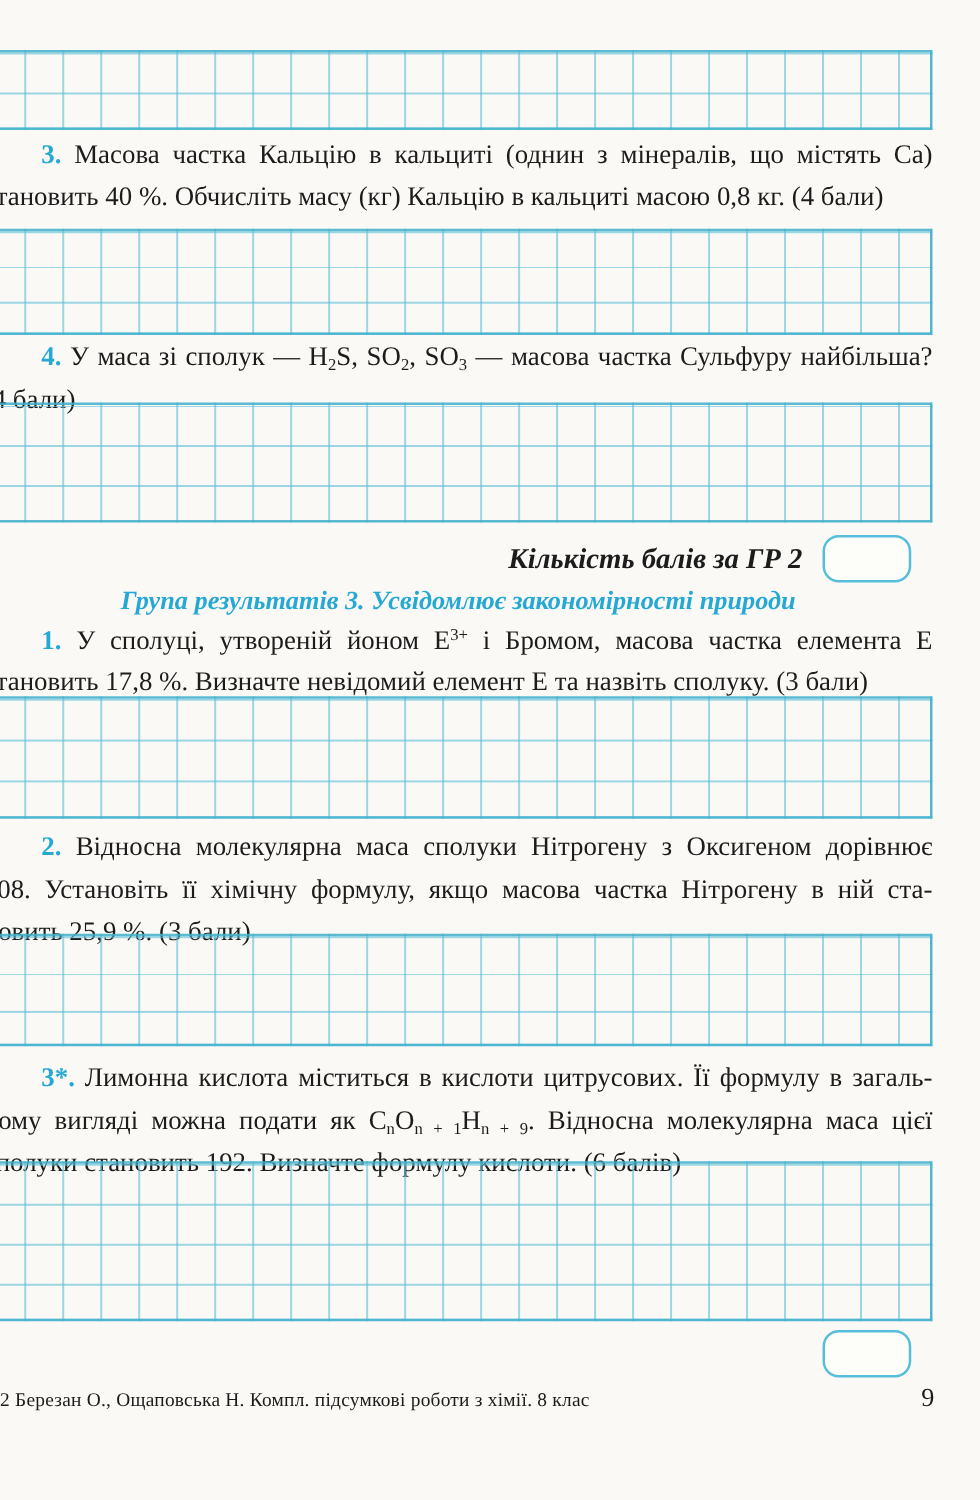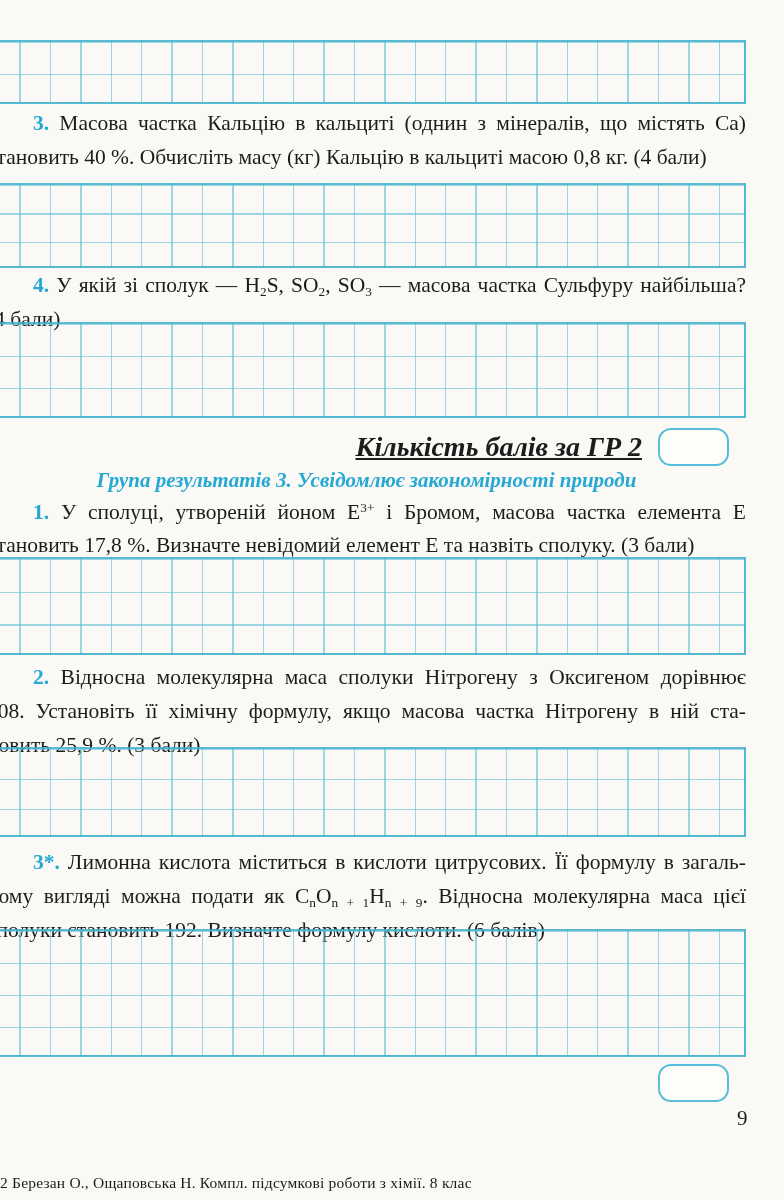--- a/index.html
+++ b/index.html
@@ -43,45 +43,45 @@
   .section-heading{
     position:absolute;width:759px;text-align:center;
     color:var(--accent);font-weight:700;font-style:italic;font-size:21px;line-height:28px;
   }
 
   
   .score-row{
     position:absolute;width:759px;box-sizing:border-box;
     display:flex;justify-content:flex-end;align-items:center;gap:16px;padding-right:17px;
   }
-  .score-label{font-style:italic;font-weight:700;font-size:28px;text-decoration:underline;}
+  .score-label{font-style:italic;font-weight:700;font-size:23px;}
   .score-box{
     width:71px;height:38px;border:2.5px solid var(--boxborder);
     border-radius:13px;background:#fdfdfa;box-sizing:border-box;
   }
 
   .page-number{position:absolute;left:750px;top:1106px;font-size:21px;}
-  .footer-note{position:absolute;left:13px;top:1174px;font-size:15.5px;letter-spacing:.2px;}
+  .footer-note{position:absolute;left:13px;top:1112px;font-size:15.5px;letter-spacing:.2px;}
 </style>
 </head>
 <body>
 
 <div class="content">
 
   <div class="grid-band" style="top:40px;height:64px;--row:32px;"></div>
 
   <div class="task" style="top:106px;">
       <div class="tline just indent"><span class="seg-n">3.</span><span> Масова частка Кальцію в </span><span class="seg-i">кальциті</span><span> (однин з мінералів, що містять Ca)</span></div>
       <div class="tline"><span>становить 40 %. Обчисліть масу (кг) Кальцію в кальциті масою 0,8 кг. </span><span class="seg-i">(4 бали)</span></div>
     </div>
 
   <div class="grid-band" style="top:183px;height:85px;--row:28.3px;"></div>
 
   <div class="task" style="top:268px;">
-      <div class="tline just indent"><span class="seg-n">4.</span><span> У якій зі сполук — H</span><sub>2</sub><span>S, SO</span><sub>2</sub><span>, SO</span><sub>3</sub><span> — масова частка Сульфуру найбільша?</span></div>
+      <div class="tline just indent"><span class="seg-n">4.</span><span> У маса зі сполук — H</span><sub>2</sub><span>S, SO</span><sub>2</sub><span>, SO</span><sub>3</sub><span> — масова частка Сульфуру найбільша?</span></div>
       <div class="tline"><span class="seg-i">(4 бали)</span></div>
     </div>
 
   <div class="grid-band" style="top:322px;height:96px;--row:32px;"></div>
 
   <div class="score-row" style="top:424px;height:46px;">
     <span class="score-label">Кількість балів за ГР 2</span>
     <span class="score-box"></span>
   </div>
 

